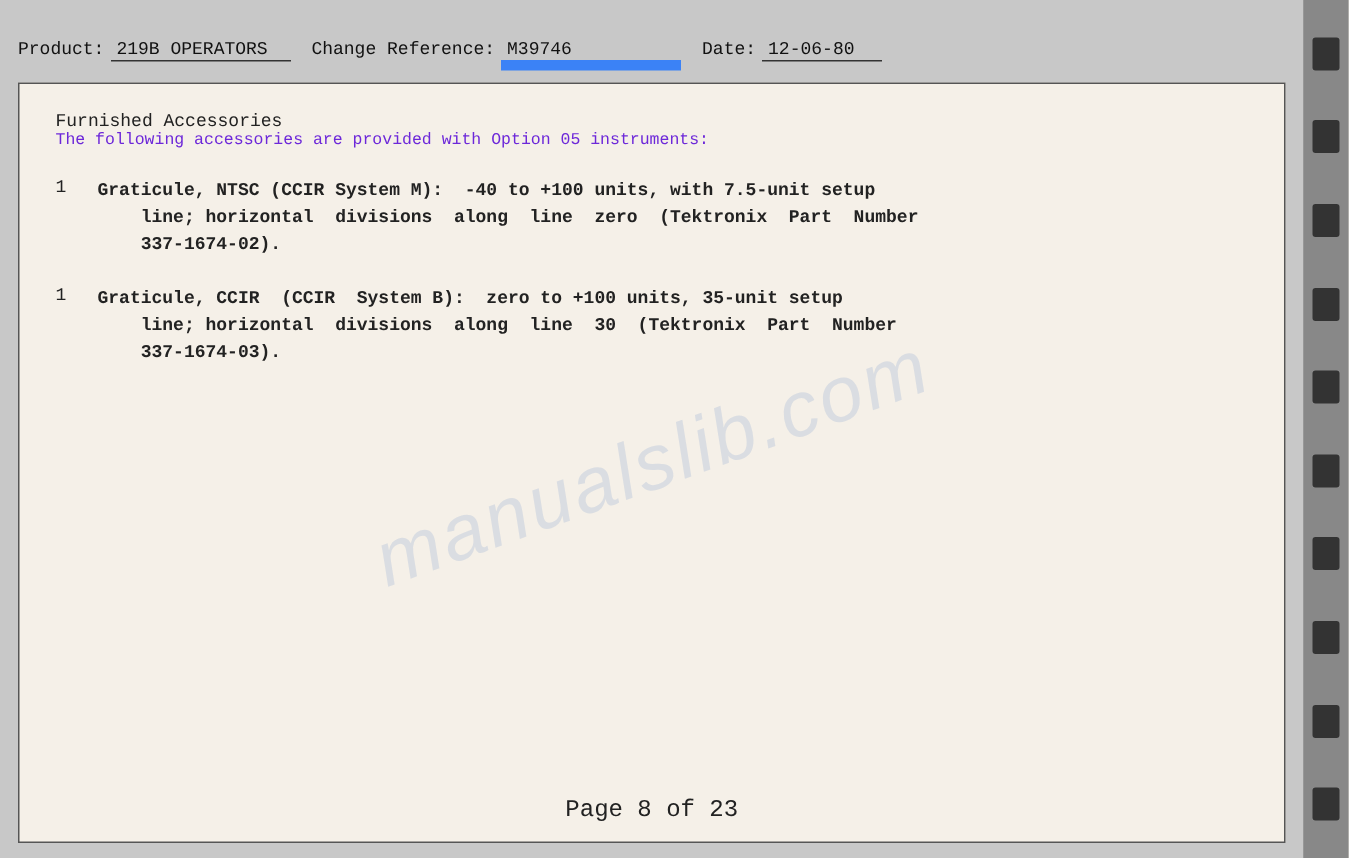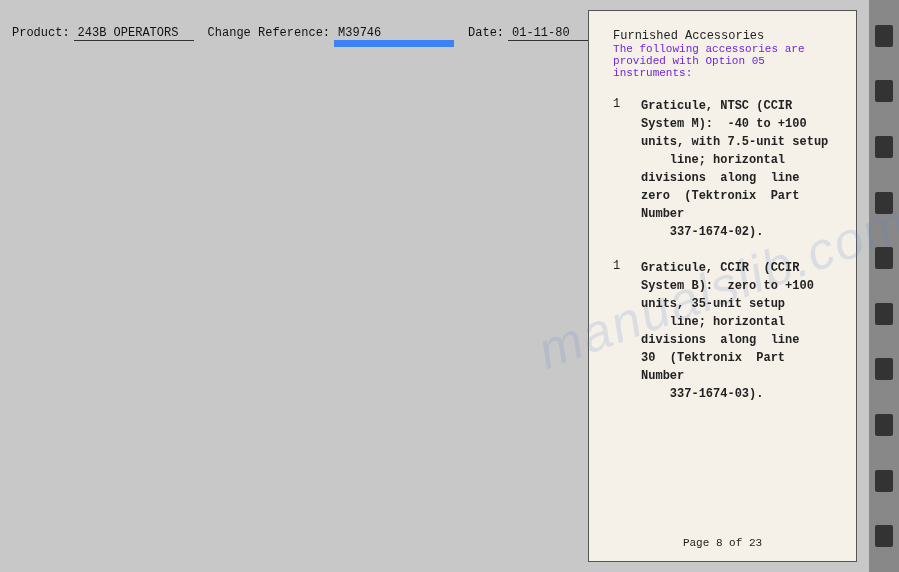--- a/index.html
+++ b/index.html
@@ -12,21 +12,21 @@
       align-items: stretch;
       font-family: 'Courier New', Courier, monospace;
       overflow: hidden;
     }
 
     .main-content {
       flex: 1;
       background: #c8c8c8;
       padding: 10px 12px;
       display: flex;
-      flex-direction: row;
+      flex-direction: column;
     }
 
     .document-area {
       flex: 1;
       background: #f5f0e8;
       border: 1px solid #555;
       padding: 18px 24px 12px 24px;
       position: relative;
       display: flex;
       flex-direction: column;
@@ -60,21 +60,21 @@
 
     .doc-item-text {
       flex: 1;
       line-height: 1.5;
       font-weight: bold;
     }
 
     .doc-footer {
       margin-top: auto;
       text-align: center;
-      font-size: 11px;
+      font-size: 16px;
       color: #222;
       font-family: 'Courier New', Courier, monospace;
       padding-top: 10px;
     }
 
     .watermark {
       position: absolute;
       top: 50%;
       left: 50%;
       transform: translate(-50%, -50%) rotate(-20deg);
@@ -146,25 +146,25 @@
       min-width: 80px;
       display: inline-block;
     }
   </style>
 </head>
 <body>
 
 <div class="main-content">
   <div class="header-section">
     <span class="hdr-product-label">Product:</span>
-    <span class="hdr-product-val">243B    OPERATORS</span>
+    <span class="hdr-product-val">219B    OPERATORS</span>
     <span class="hdr-change-label">Change Reference:</span>
     <span class="hdr-change-val">M39746</span>
     <span class="hdr-date-label">Date:</span>
-    <span class="hdr-date-val">01-11-80</span>
+    <span class="hdr-date-val">12-06-80</span>
   </div>
 
   <div class="document-area">
     <div class="watermark">manualslib.com</div>
     <div class="doc-content">
       <div class="doc-title">Furnished Accessories</div>
       <div class="doc-intro">The following accessories are provided with Option 05 instruments:</div>
 
       <div class="doc-item">
         <span class="doc-item-num">1</span>

